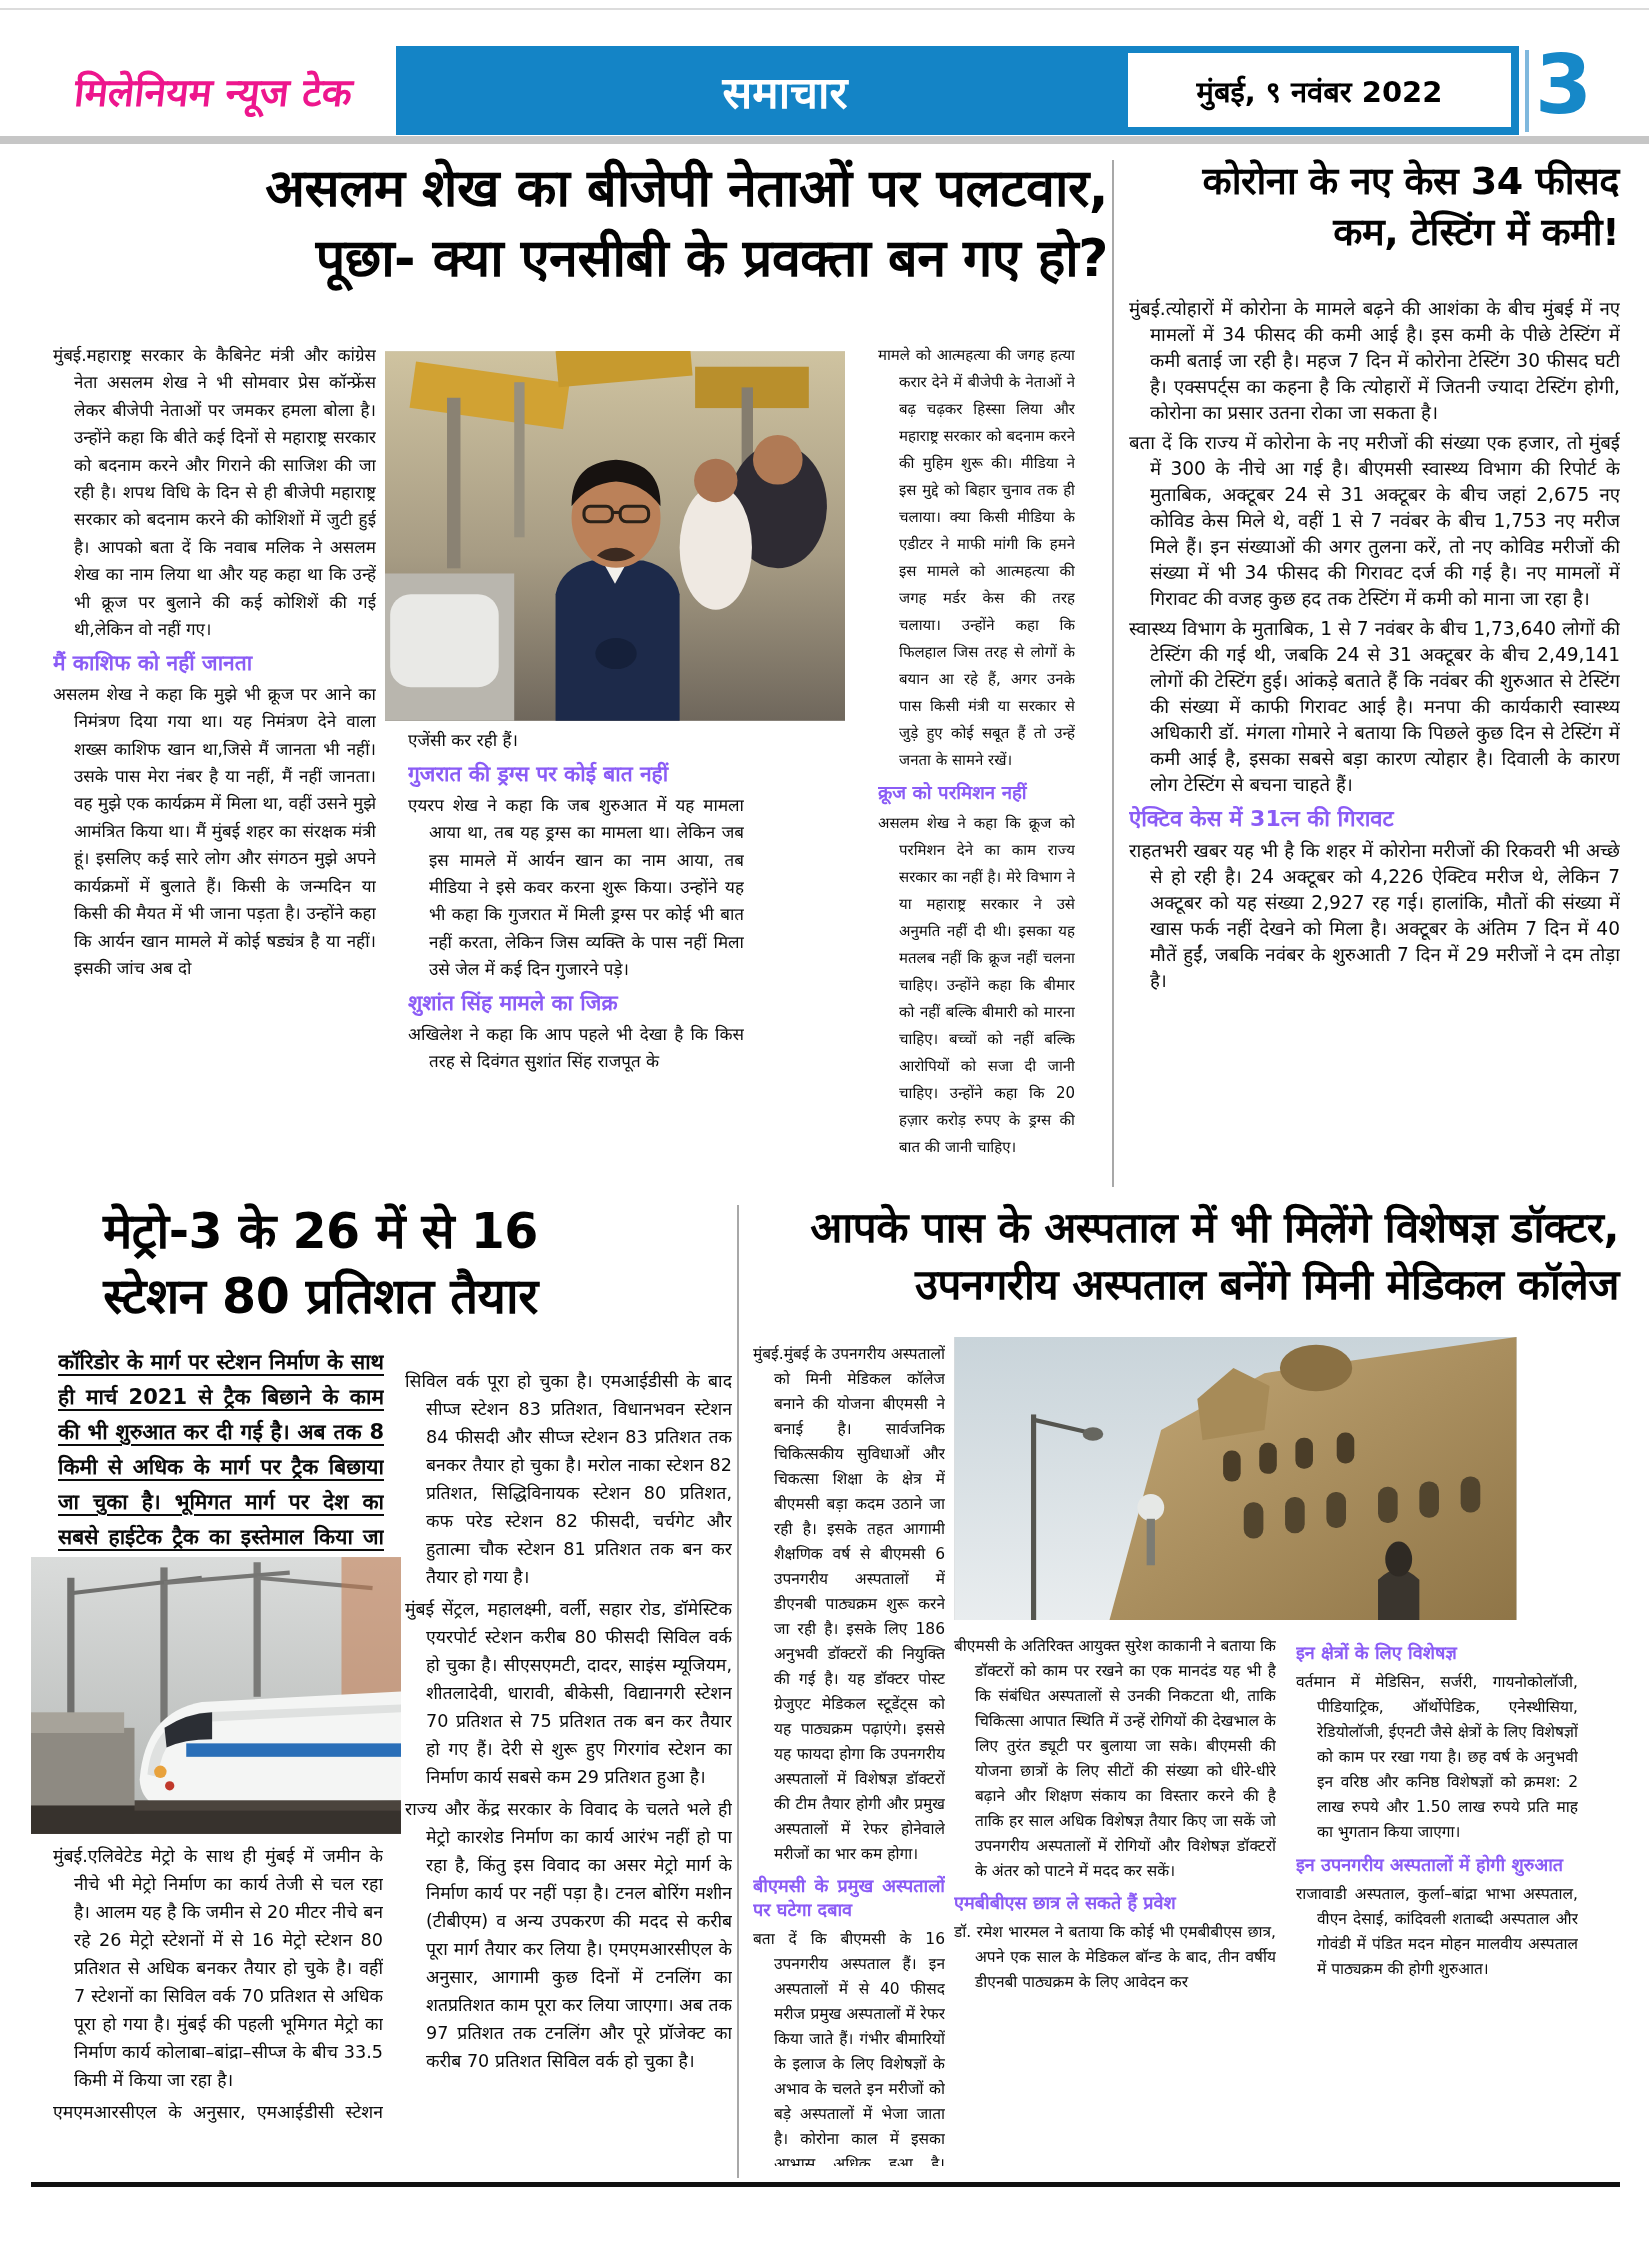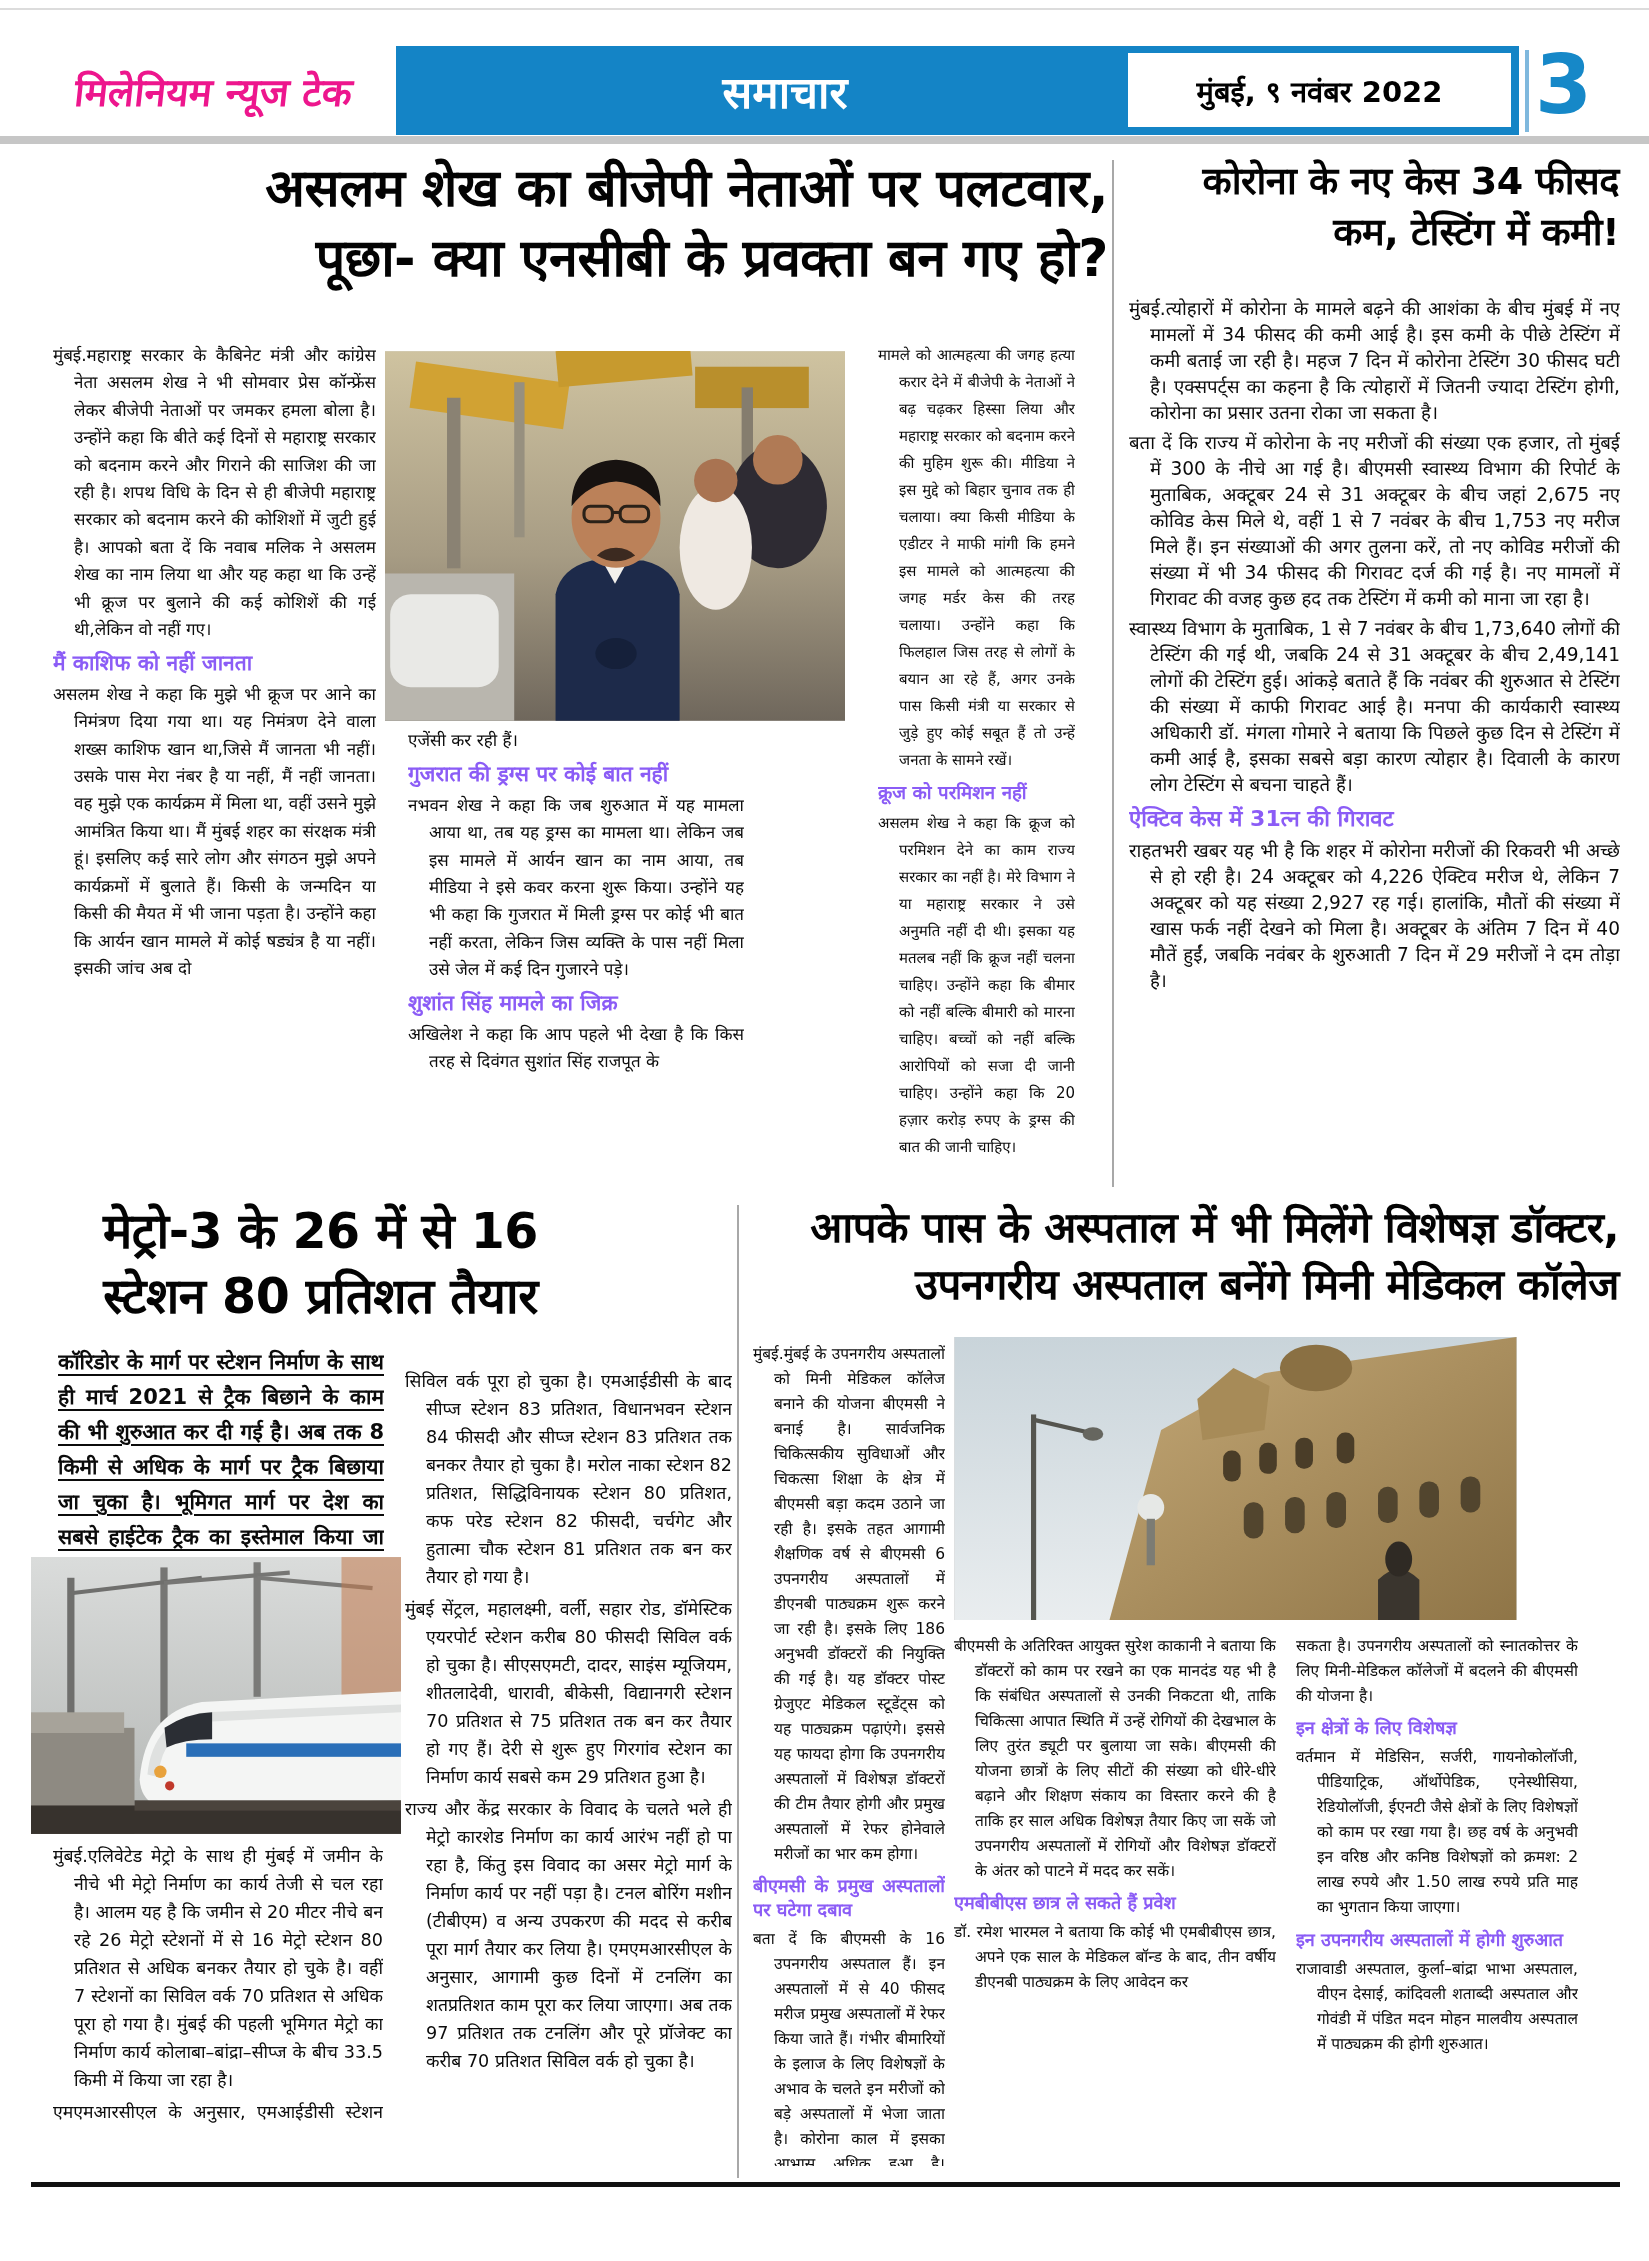--- a/index.html
+++ b/index.html
@@ -91,21 +91,21 @@
     <rect x="455" y="300" width="55" height="30" rx="12" fill="none" stroke="#2a2118" stroke-width="6"></rect>
     <line x1="440" y1="312" x2="455" y2="312" stroke="#2a2118" stroke-width="6"></line>
     <path d="M410 395 Q447 418 484 395 Q470 380 447 380 Q424 380 410 395 Z" fill="#3c2a20"></path>
     <ellipse cx="447" cy="585" rx="40" ry="30" fill="#15203a"></ellipse>
   </svg>
 </div>
 
 <div class="body-col a1" style="left:408px;top:727px;width:336px;height:463px;">
   <p class="p">एजेंसी कर रही हैं।</p>
   <p class="sub">गुजरात की ड्रग्स पर कोई बात नहीं</p>
-  <p class="p">नभवन शेख ने कहा कि जब शुरुआत में यह मामला आया था, तब यह ड्रग्स का मामला था। लेकिन जब इस मामले में आर्यन खान का नाम आया, तब मीडिया ने इसे कवर करना शुरू किया। उन्होंने यह भी कहा कि गुजरात में मिली ड्रग्स पर कोई भी बात नहीं करता, लेकिन जिस व्यक्ति के पास नहीं मिला उसे जेल में कई दिन गुजारने पड़े।</p>
+  <p class="p">एयरप शेख ने कहा कि जब शुरुआत में यह मामला आया था, तब यह ड्रग्स का मामला था। लेकिन जब इस मामले में आर्यन खान का नाम आया, तब मीडिया ने इसे कवर करना शुरू किया। उन्होंने यह भी कहा कि गुजरात में मिली ड्रग्स पर कोई भी बात नहीं करता, लेकिन जिस व्यक्ति के पास नहीं मिला उसे जेल में कई दिन गुजारने पड़े।</p>
   <p class="sub">शुशांत सिंह मामले का जिक्र</p>
   <p class="p">अखिलेश ने कहा कि आप पहले भी देखा है कि किस तरह से दिवंगत सुशांत सिंह राजपूत के</p>
 </div>
 
 <div class="body-col a1narrow" style="left:878px;top:342px;width:197px;height:848px;">
   <p class="p">मामले को आत्महत्या की जगह हत्या करार देने में बीजेपी के नेताओं ने बढ़ चढ़कर हिस्सा लिया और महाराष्ट्र  सरकार को बदनाम करने की मुहिम शुरू की। मीडिया ने इस मुद्दे को बिहार चुनाव तक ही चलाया। क्या किसी मीडिया के एडीटर ने माफी मांगी कि हमने इस मामले को आत्महत्या की जगह मर्डर केस की तरह चलाया। उन्होंने कहा कि फिलहाल जिस तरह से लोगों के बयान आ रहे हैं, अगर उनके पास किसी मंत्री या सरकार से जुड़े हुए कोई सबूत हैं तो उन्हें जनता के सामने रखें।</p>
   <p class="sub">क्रूज को परमिशन नहीं</p>
   <p class="p">असलम शेख ने कहा कि क्रूज को परमिशन देने का काम राज्य सरकार का नहीं है। मेरे विभाग ने या महाराष्ट्र सरकार ने उसे अनुमति नहीं दी थी। इसका यह मतलब नहीं कि क्रूज नहीं चलना चाहिए। उन्होंने कहा कि बीमार को नहीं बल्कि बीमारी को मारना चाहिए। बच्चों को नहीं बल्कि आरोपियों को सजा दी जानी चाहिए। उन्होंने कहा कि 20 हज़ार करोड़ रुपए के ड्रग्स की बात की जानी चाहिए।</p>
 </div>
 
@@ -223,21 +223,20 @@
   </svg>
 </div>
 
 <div class="body-col a4" style="left:954px;top:1634px;width:322px;height:532px;">
   <p class="p">बीएमसी के अतिरिक्त आयुक्त सुरेश काकानी ने बताया कि डॉक्टरों को काम पर रखने का एक मानदंड यह भी है कि संबंधित अस्पतालों से उनकी निकटता थी, ताकि चिकित्सा आपात स्थिति में उन्हें रोगियों की देखभाल के लिए तुरंत ड्यूटी पर बुलाया जा सके। बीएमसी की योजना छात्रों के लिए सीटों की संख्या को धीरे-धीरे बढ़ाने और शिक्षण संकाय का विस्तार करने की है ताकि हर साल अधिक विशेषज्ञ तैयार किए जा सकें जो उपनगरीय अस्पतालों में रोगियों और विशेषज्ञ डॉक्टरों के अंतर को पाटने में मदद कर सकें।</p>
   <p class="sub">एमबीबीएस छात्र ले सकते हैं प्रवेश</p>
   <p class="p">डॉ. रमेश भारमल ने बताया कि कोई भी एमबीबीएस छात्र, अपने एक साल के मेडिकल बॉन्ड के बाद, तीन वर्षीय डीएनबी पाठ्यक्रम के लिए आवेदन कर</p>
 </div>
 
 <div class="body-col a4" style="left:1296px;top:1634px;width:282px;height:532px;">
-  <p class="p noindent">सकता है। उपनगरीय अस्पतालों को स्नातकोत्तर के लिए मिनी-मेडिकल कॉलेजों में बदलने की बीएमसी की योजना है।</p>
   <p class="sub">इन क्षेत्रों के लिए विशेषज्ञ</p>
   <p class="p">वर्तमान में मेडिसिन, सर्जरी, गायनोकोलॉजी, पीडियाट्रिक, ऑर्थोपेडिक, एनेस्थीसिया, रेडियोलॉजी, ईएनटी जैसे क्षेत्रों के लिए विशेषज्ञों को काम पर रखा गया है। छह वर्ष के अनुभवी इन वरिष्ठ और कनिष्ठ विशेषज्ञों को क्रमश: 2 लाख रुपये और 1.50 लाख रुपये प्रति माह का भुगतान किया जाएगा।</p>
   <p class="sub">इन उपनगरीय अस्पतालों में होगी शुरुआत</p>
   <p class="p">राजावाडी अस्पताल, कुर्ला–बांद्रा भाभा अस्पताल, वीएन देसाई, कांदिवली शताब्दी अस्पताल और गोवंडी में पंडित मदन मोहन मालवीय अस्पताल में पाठ्यक्रम की होगी शुरुआत।</p>
 </div>
 
 <div class="abs" style="left:31px;top:2182px;width:1589px;height:4.7px;background:#111;"></div>
 
 
 </body></html>

